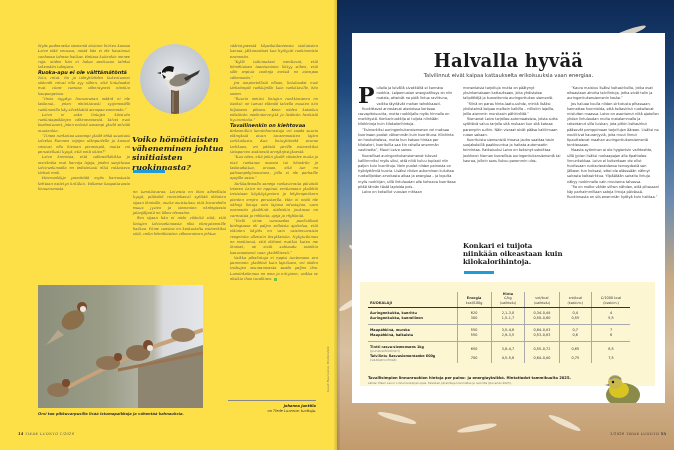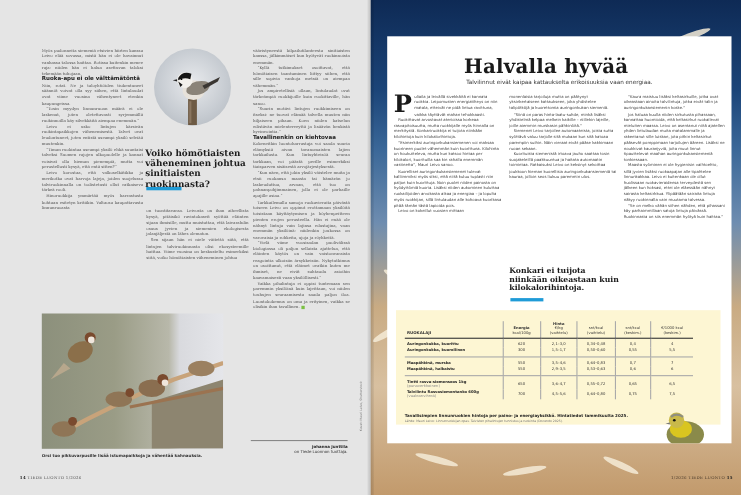--- a/index.html
+++ b/index.html
@@ -1,17 +1,17 @@
 <!DOCTYPE html>
 <html><head>
 <meta charset="utf-8">
 <style>
   html, body { margin:0; padding:0; }
   body { width:674px; height:450px; position:relative; overflow:hidden; background:#fff; font-family:"DejaVu Serif", serif; }
-  .page-left { position:absolute; left:0; top:0; width:337px; height:450px; background:#e5e5e5; }
+  .page-left { position:absolute; left:0; top:0; width:337px; height:450px; background:#fde047;font-style:italic; }
   .page-right { position:absolute; left:337px; top:0; width:337px; height:450px; overflow:hidden;
     background: linear-gradient(180deg, #0e2a55 0%, #1b4478 18%, #3a6798 30%, #6e8db0 45%, #c9ab83 62%, #d8c0a0 78%, #c29a6c 100%); }
   .gutter { position:absolute; left:334px; top:0; width:6px; height:450px; background:linear-gradient(90deg,rgba(0,0,0,0.05),rgba(0,0,0,0.15),rgba(0,0,0,0.05)); z-index:3; }
   .col { position:absolute; font-size:3.6px; line-height:5.3px; color:#555; text-align:justify; font-family:"DejaVu Serif", serif; }
   .col p { margin:0; text-indent:4px; }
   .col p.noindent { text-indent:0; }
   .subhead { font-family:"DejaVu Sans", sans-serif; font-weight:bold; font-size:5px; color:#222; margin:4px 0 1px 0; text-indent:0 !important; }
   .circle-photo { position:absolute; left:140px; top:44px; width:70px; height:70px; border-radius:50%;
     background: radial-gradient(circle at 50% 45%, #e8eaed 0%, #c6cbd1 60%, #aeb4bb 100%); overflow:hidden; }
   .bird { position:absolute; }
@@ -21,21 +21,21 @@
     background: linear-gradient(90deg, #8c907c 0%, #9a9c86 40%, #b8b8aa 70%, #d9dade 76%, #e5e6ea 100%); }
   .caption { position:absolute; left:38px; top:412px; font-family:"DejaVu Sans", sans-serif; font-weight:bold; font-size:3.7px; color:#333; }
   .folio { position:absolute; font-family:"DejaVu Serif", serif; font-size:3.6px; color:#555; letter-spacing:0.3px; }
   .folio b { color:#222; }
   .author { position:absolute; left:228px; top:404px; width:88px; text-align:right; font-family:"DejaVu Sans", sans-serif; font-size:3.6px; color:#333; line-height:5px; }
   .author .name { font-weight:bold; color:#222; }
   .author-rule { position:absolute; left:228px; top:400px; width:88px; height:0; border-top:0.6px solid #888; }
   .photo-credit { position:absolute; left:326px; top:392px; transform:rotate(-90deg); transform-origin:left top; font-family:"DejaVu Sans", sans-serif; font-size:2.8px; color:#777; white-space:nowrap; }
   .end-mark { display:inline-block; width:3px; height:3px; background:#7bc043; margin-left:2px; vertical-align:middle; }
   .white-box { position:absolute; left:352px; top:33px; width:313px; height:370px; background:#fff; }
-  .title { position:absolute; left:340px; top:50px; width:313px; text-align:center; font-family:"DejaVu Serif", serif; font-weight:bold; font-size:18px; color:#1a1a1a; letter-spacing:0.2px; }
+  .title { position:absolute; left:352px; top:50px; width:313px; text-align:center; font-family:"DejaVu Serif", serif; font-weight:bold; font-size:18px; color:#1a1a1a; letter-spacing:0.2px; }
   .standfirst { position:absolute; left:352px; top:72px; width:313px; text-align:center; font-family:"DejaVu Sans", sans-serif; font-size:5.2px; color:#333; }
   .rcol { position:absolute; font-family:"DejaVu Sans", sans-serif; font-size:3.5px; line-height:5.2px; color:#444; text-align:left; }
   .rcol p { margin:0; text-indent:4px; }
   .rcol p.noindent { text-indent:0; }
   .dropcap { float:left; font-family:"DejaVu Serif", serif; font-weight:bold; font-size:22px; line-height:17px; margin:1px 2px 0 0; color:#1a1a1a; }
   .r-pull { position:absolute; left:463px; top:242px; width:100px; font-family:"DejaVu Serif", serif; font-weight:bold; font-size:7px; line-height:8.2px; color:#1a1a1a; }
   .table-box { position:absolute; left:360px; top:282px; width:295px; height:104px; background:#fdf6d3; }
   table.food { position:absolute; left:368px; top:292px; width:262px; border-collapse:collapse; font-family:"DejaVu Sans", sans-serif; font-size:3.4px; color:#333; }
   table.food th { font-weight:normal; text-align:center; padding:0 2px 2px 2px; vertical-align:bottom; line-height:4.4px; border-bottom:0.8px solid #333; border-right:0.4px solid #aaa; }
   table.food th:first-child { text-align:left; font-weight:bold; font-size:3.6px; }

